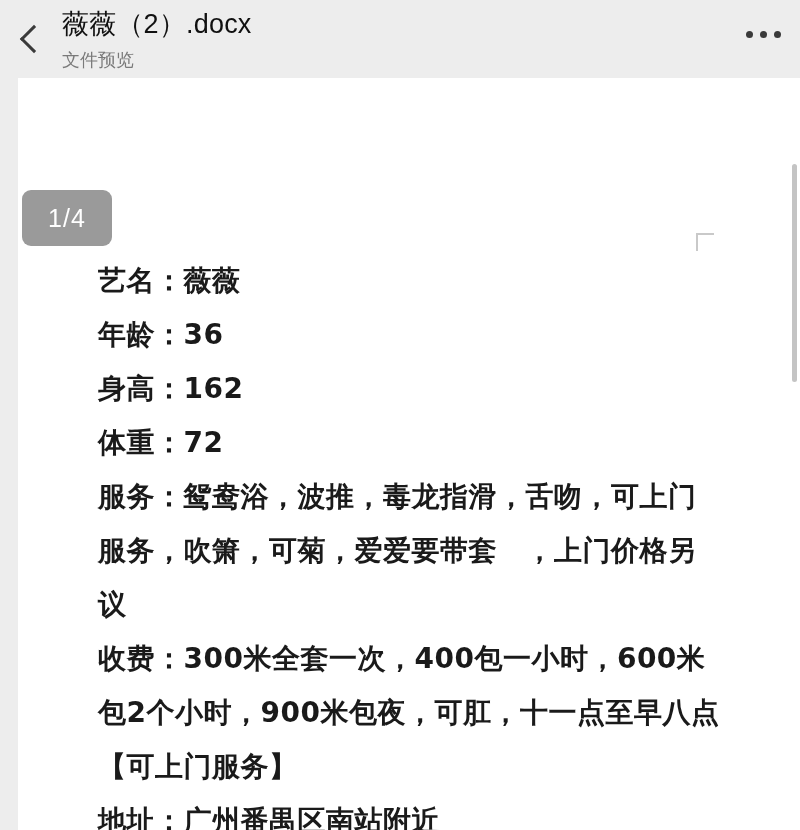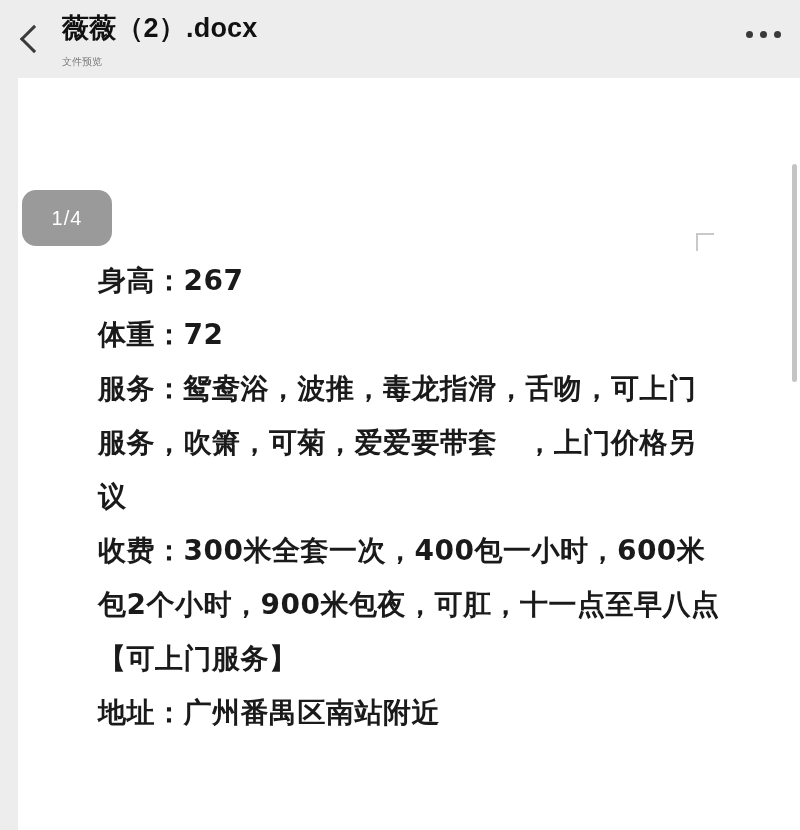--- a/index.html
+++ b/index.html
@@ -45,27 +45,27 @@
   }
   .title-wrap {
     flex: 1 1 auto;
     display: flex;
     flex-direction: column;
     justify-content: center;
     padding-top: 2px;
   }
   .doc-title {
     font-size: 27px;
-    font-weight: bold;
+    font-weight: normal;
     color: #111111;
     line-height: 1.12;
     letter-spacing: 0.2px;
   }
   .doc-subtitle {
-    font-size: 10px;
+    font-size: 18px;
     color: #7a7a7a;
     margin-top: 12px;
     line-height: 1.1;
   }
   .more-btn {
     width: 74px;
     height: 78px;
     display: flex;
     align-items: center;
     justify-content: center;
@@ -113,25 +113,25 @@
   }
 
   .page-badge {
     position: absolute;
     left: 22px;
     top: 112px;
     width: 90px;
     height: 56px;
     background: #9a9a9a;
     color: #ffffff;
-    font-size: 20px;
-    display: flex;
-    align-items: center;
-    justify-content: center;
-    border-radius: 14px;
+    font-size: 25px;
+    display: flex;
+    align-items: center;
+    justify-content: center;
+    border-radius: 9px;
     letter-spacing: 1px;
   }
 
   
   .crop-mark {
     position: absolute;
     top: 155px;
     right: 86px;
     width: 16px;
     height: 16px;
@@ -195,21 +195,23 @@
 </div>
 
 <div class="content">
   <div class="left-strip"></div>
   <div class="page-sheet"></div>
 
   <div class="page-badge">1/4</div>
   <div class="crop-mark"></div>
 
   <div class="doc-body">
-    <div class="doc-line">身高：267</div>
+    <div class="doc-line">艺名：薇薇</div>
+    <div class="doc-line">年龄：36</div>
+    <div class="doc-line">身高：162</div>
     <div class="doc-line">体重：72</div>
     <div class="doc-line">服务：鸳鸯浴，波推，毒龙指滑，舌吻，可上门服务，吹箫，可菊，爱爱要带套　，上门价格另议</div>
     <div class="doc-line">收费：300米全套一次，400包一小时，600米包2个小时，900米包夜，可肛，十一点至早八点　【可上门服务】</div>
     <div class="doc-line">地址：广州番禺区南站附近</div>
   </div>
 
   <div class="scrollbar-track"></div>
   <div class="scrollbar-thumb"></div>
 </div>
 

